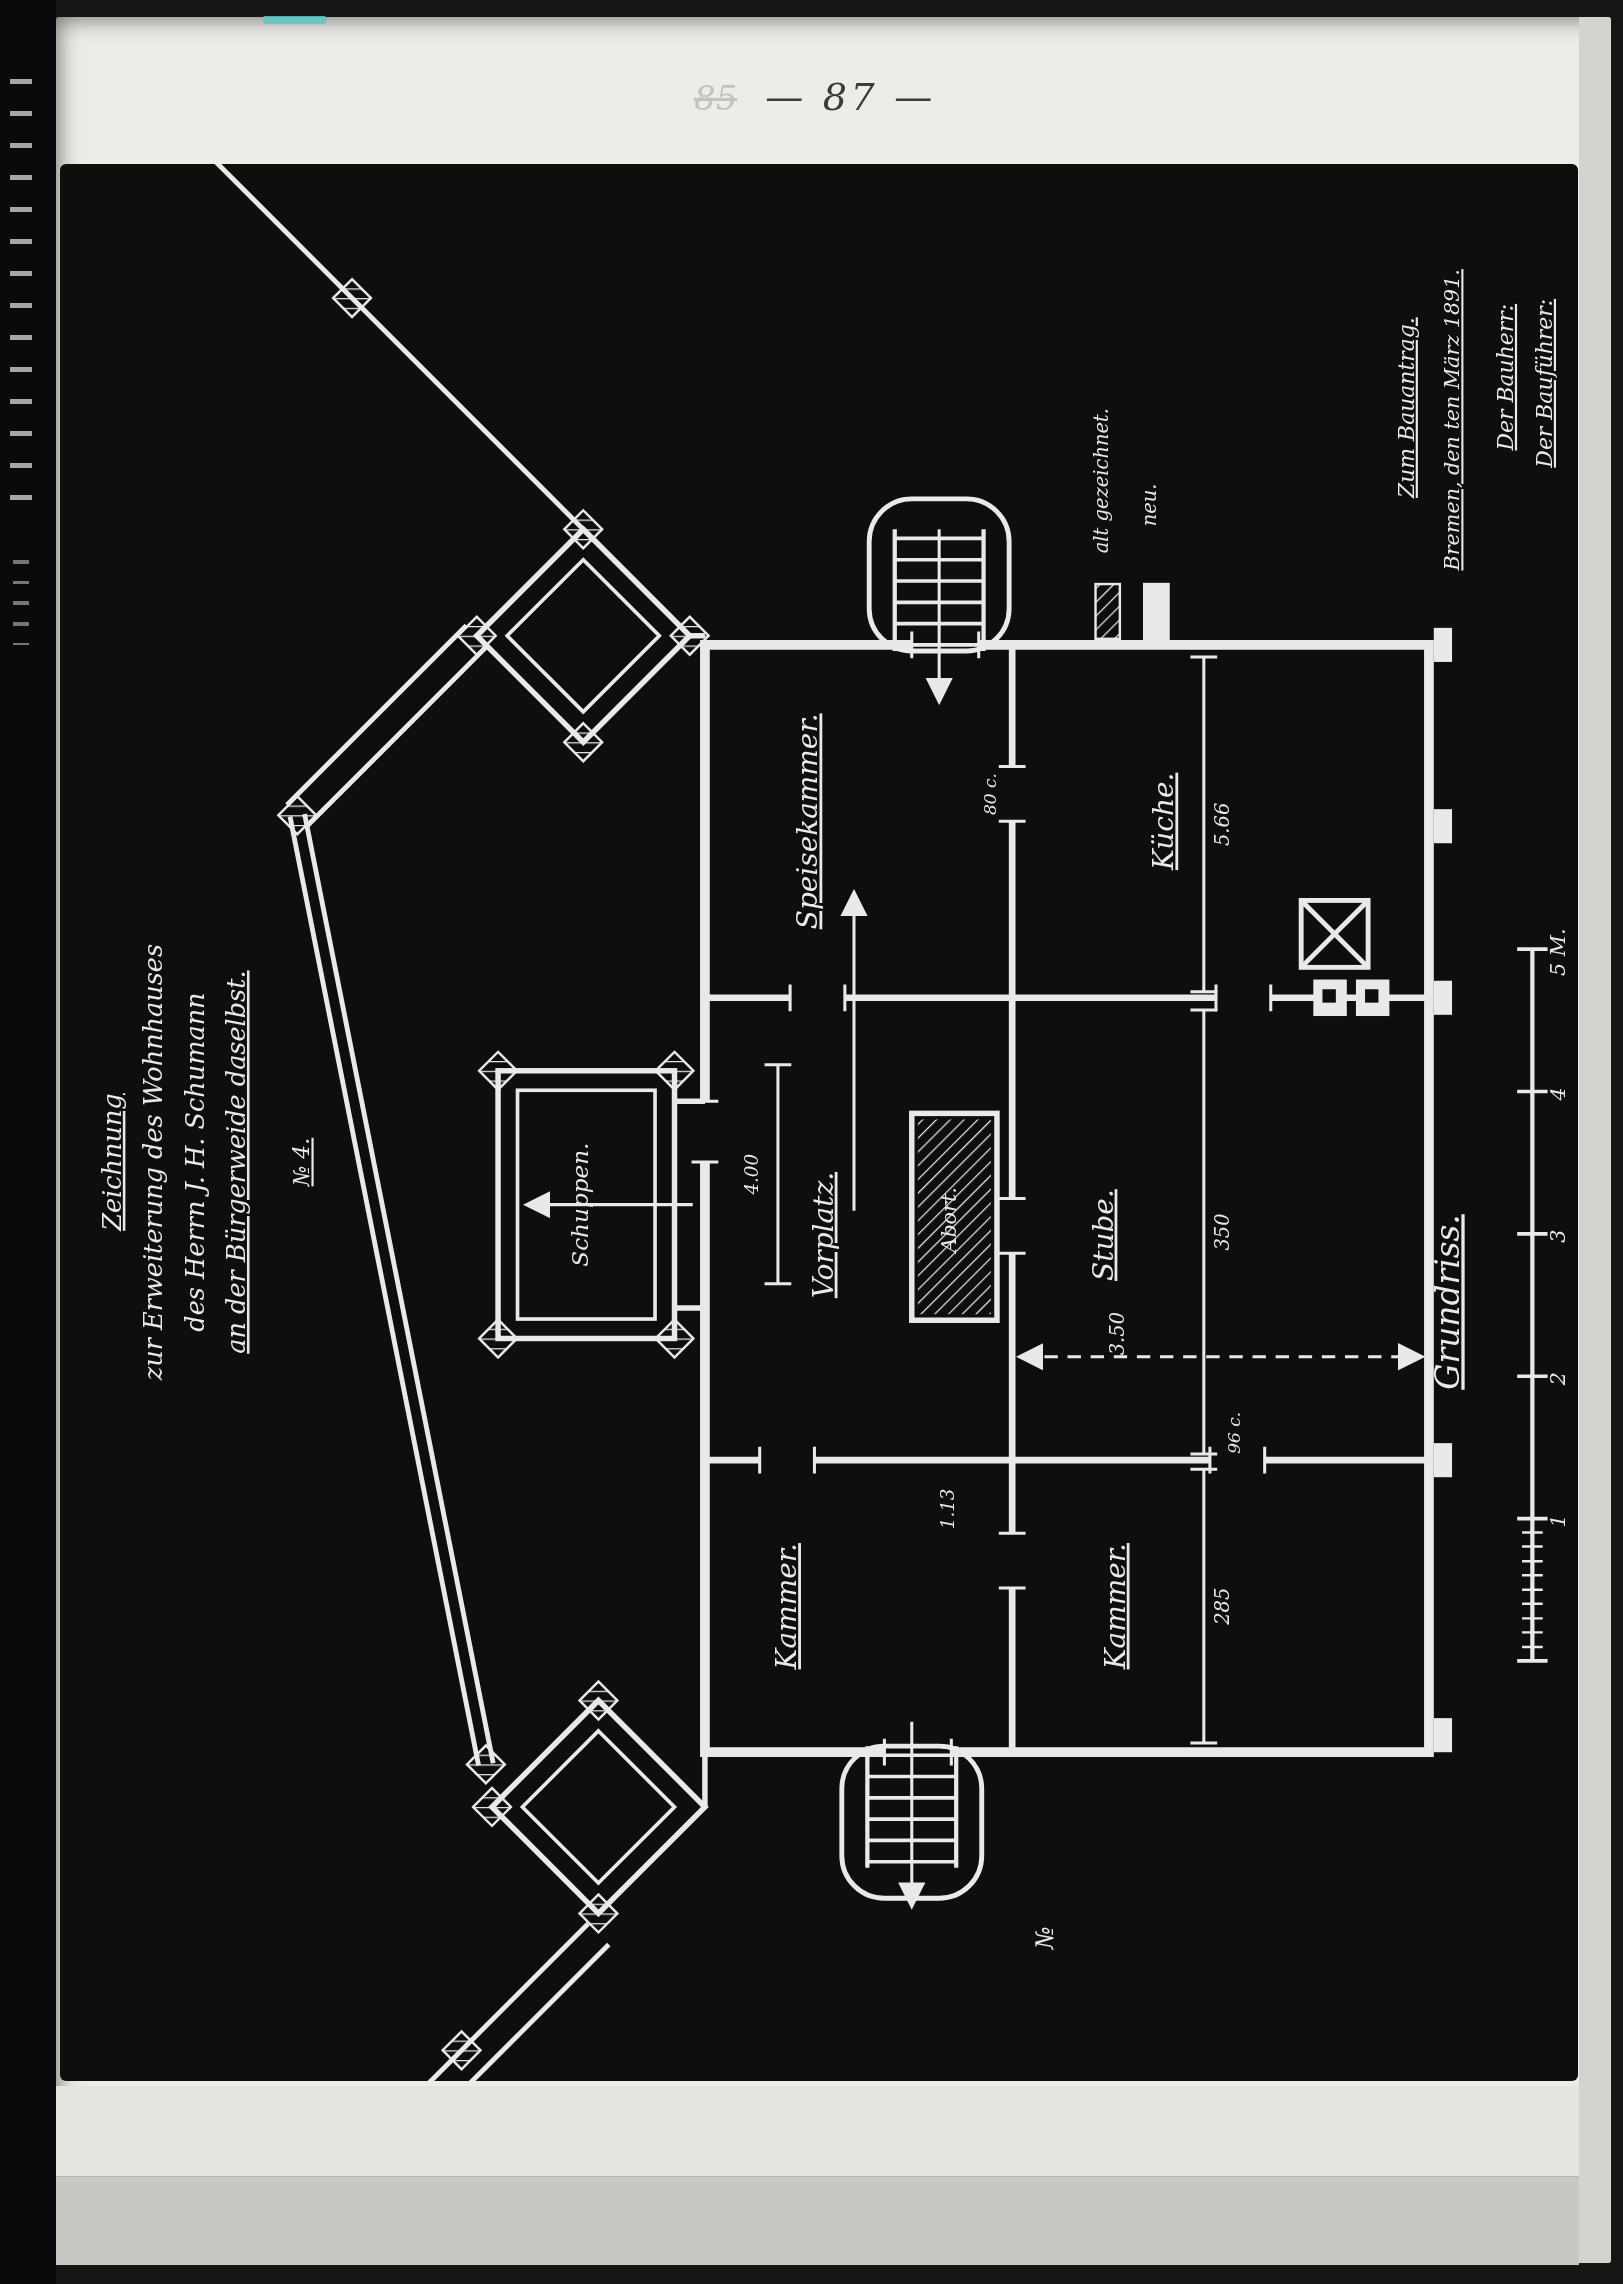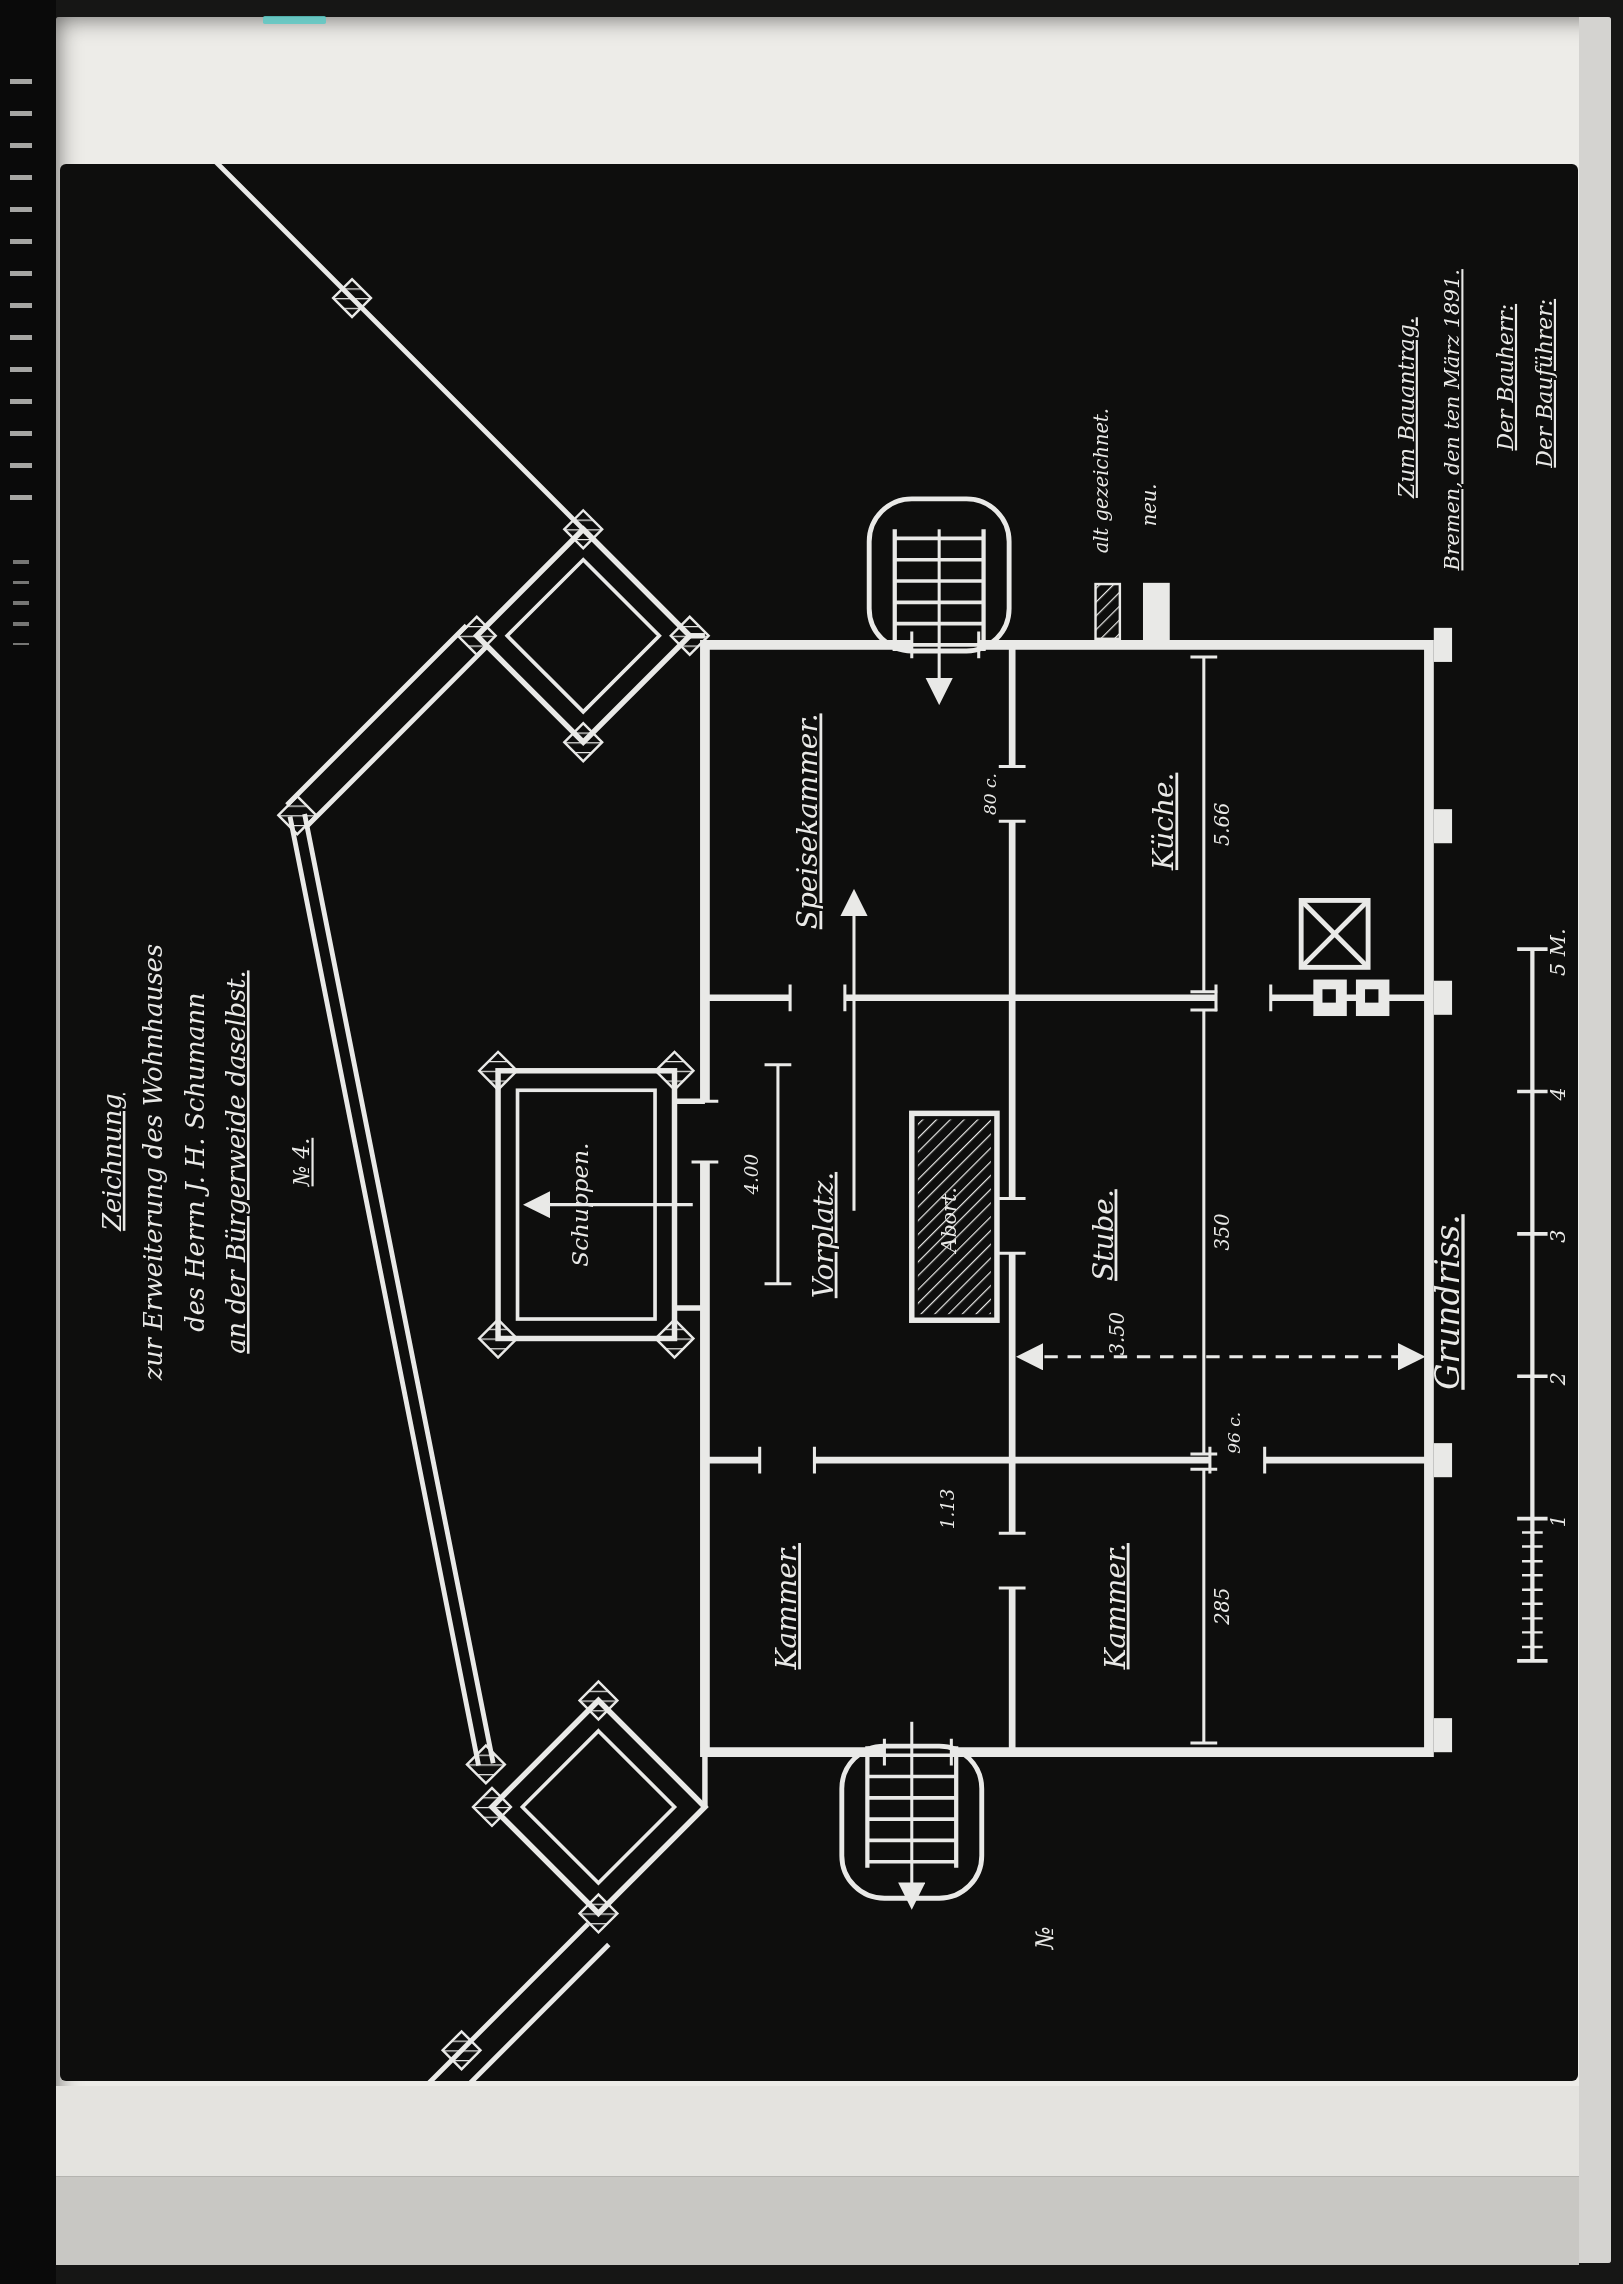--- a/index.html
+++ b/index.html
@@ -28,20 +28,23 @@
 
 <div class="scan">
   <div class="film-strip">
     <div class="film-marks"></div>
     <div class="film-marks-2"></div>
   </div>
 
   <div class="page">
     <div class="color-strip"></div>
 
+    <div class="pagenum-row">
+      <span class="pagenum-faint">85</span><span class="pagenum">— 87 —</span>
+    </div>
 
     <div class="plate">
       <svg width="1518" height="1917" viewBox="0 0 2495 3150">
         <defs>
           <pattern id="hatch" patternUnits="userSpaceOnUse" width="16" height="16" patternTransform="rotate(45)">
             <line x1="0" y1="0" x2="0" y2="16" stroke="#e9e9e7" stroke-width="4"></line>
           </pattern>
           <marker id="arr" viewBox="0 0 10 10" refX="8" refY="5" markerWidth="9" markerHeight="9" orient="auto-start-reverse">
             <path d="M0,0 L10,5 L0,10 z" fill="#e9e9e7"></path>
           </marker>

